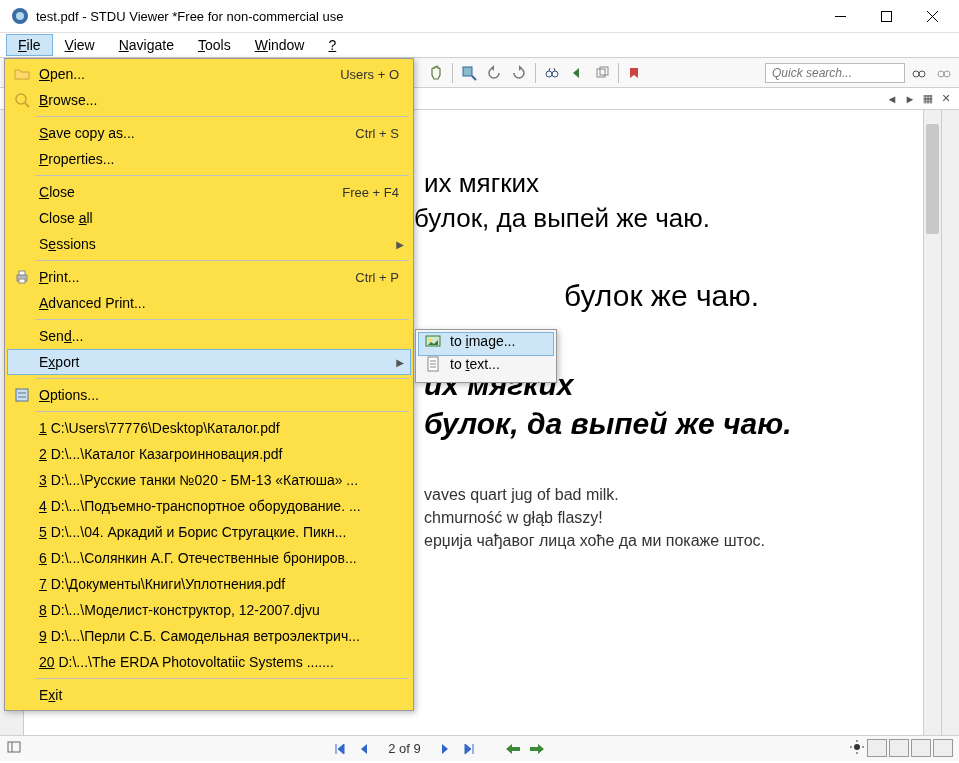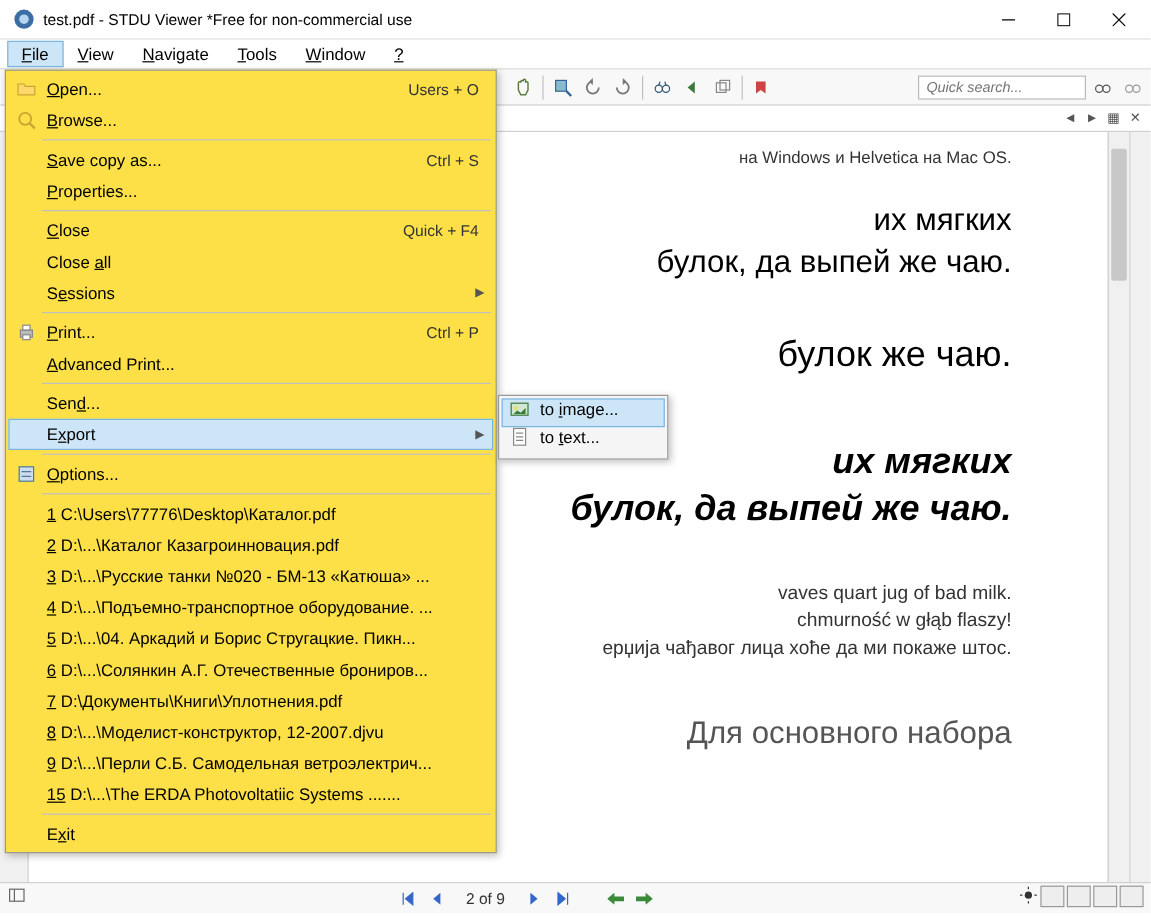--- a/index.html
+++ b/index.html
@@ -18,21 +18,21 @@
 
 .toolbar { height: 30px; display: flex; align-items: center; padding: 0 4px; border-bottom: 1px solid #d0d0d0; background: #f8f8f8; gap: 3px; }
 .toolbar .tb-spacer { flex: 1; }
 .toolbar .tb-btn { width: 22px; height: 22px; display: flex; align-items: center; justify-content: center; }
 .toolbar .tb-sep { width: 1px; height: 20px; background: #c0c0c0; margin: 0 2px; }
 .search-box { width: 140px; height: 20px; border: 1px solid #bbb; padding: 0 6px; font-size: 12px; font-style: italic; color: #ec4899; }
 
 .tabbar { height: 22px; border-bottom: 1px solid #d0d0d0; display: flex; justify-content: flex-end; align-items: center; padding: 0 6px; gap: 4px; }
 .tabbar .tab-ctl { width: 14px; height: 14px; display: flex; align-items: center; justify-content: center; font-size: 11px; color: #555; }
 
-.content { position: relative; height: 625px; background: #fff; display: flex; text-align: right; }
+.content { position: relative; height: 625px; background: #fff; display: flex; }
 .sidebar-strip { width: 24px; background: #f0f0f0; border-right: 1px solid #ccc; }
 .doc-area { flex: 1; background: #fff; padding: 12px 80px; overflow: hidden; position: relative; }
 .doc-text { font-size: 14px; color: #000; line-height: 1.4; }
 .doc-text .line1 { font-size: 14px; margin-bottom: 24px; color: #333; }
 .doc-text .big1 { font-size: 26px; font-weight: 300; line-height: 1.35; margin-bottom: 40px; }
 .doc-text .big2 { font-size: 30px; font-weight: 400; line-height: 1.3; margin-bottom: 50px; color:#000;}
 .doc-text .big3 { font-size: 30px; font-weight: 700; line-height: 1.3; margin-bottom: 40px; font-style: italic;}
 .doc-text .small-lines { font-size: 16px; color: #333; line-height: 1.45; margin-bottom: 40px;}
 .doc-text .bottom-line { font-size: 26px; color: #555; }
 .vscroll { width: 18px; background: #f0f0f0; border-left: 1px solid #ccc; position: relative; }
@@ -291,21 +291,21 @@
       <span class="dd-shortcut">Ctrl + S</span>
     </div>
   <div class="dd-row">
       <span class="dd-icon"></span>
       <span class="dd-label"><span class="dd-und">P</span>roperties...</span>
     </div>
   <div class="dd-sep"></div>
   <div class="dd-row">
       <span class="dd-icon"></span>
       <span class="dd-label"><span class="dd-und">C</span>lose</span>
-      <span class="dd-shortcut">Quick + F4</span>
+      <span class="dd-shortcut">Free + F4</span>
     </div>
   <div class="dd-row">
       <span class="dd-icon"></span>
       <span class="dd-label">Close <span class="dd-und">a</span>ll</span>
     </div>
   <div class="dd-row">
       <span class="dd-icon"></span>
       <span class="dd-label">S<span class="dd-und">e</span>ssions</span>
       <span class="dd-arrow">▶</span>
     </div>
@@ -379,21 +379,21 @@
       <div class="dd-row">
         <span class="dd-icon"></span>
         <span class="dd-label"><span class="dd-und">8</span> D:\...\Моделист-конструктор, 12-2007.djvu</span>
       </div>
       <div class="dd-row">
         <span class="dd-icon"></span>
         <span class="dd-label"><span class="dd-und">9</span> D:\...\Перли С.Б. Самодельная ветроэлектрич...</span>
       </div>
       <div class="dd-row">
         <span class="dd-icon"></span>
-        <span class="dd-label"><span class="dd-und">15</span> D:\...\The ERDA Photovoltatiic Systems .......</span>
+        <span class="dd-label"><span class="dd-und">20</span> D:\...\The ERDA Photovoltatiic Systems .......</span>
       </div>
     </div>
   <div class="dd-sep"></div>
   <div class="dd-row">
       <span class="dd-icon"></span>
       <span class="dd-label">E<span class="dd-und">x</span>it</span>
     </div>
 </div>
 
 <div class="submenu">

